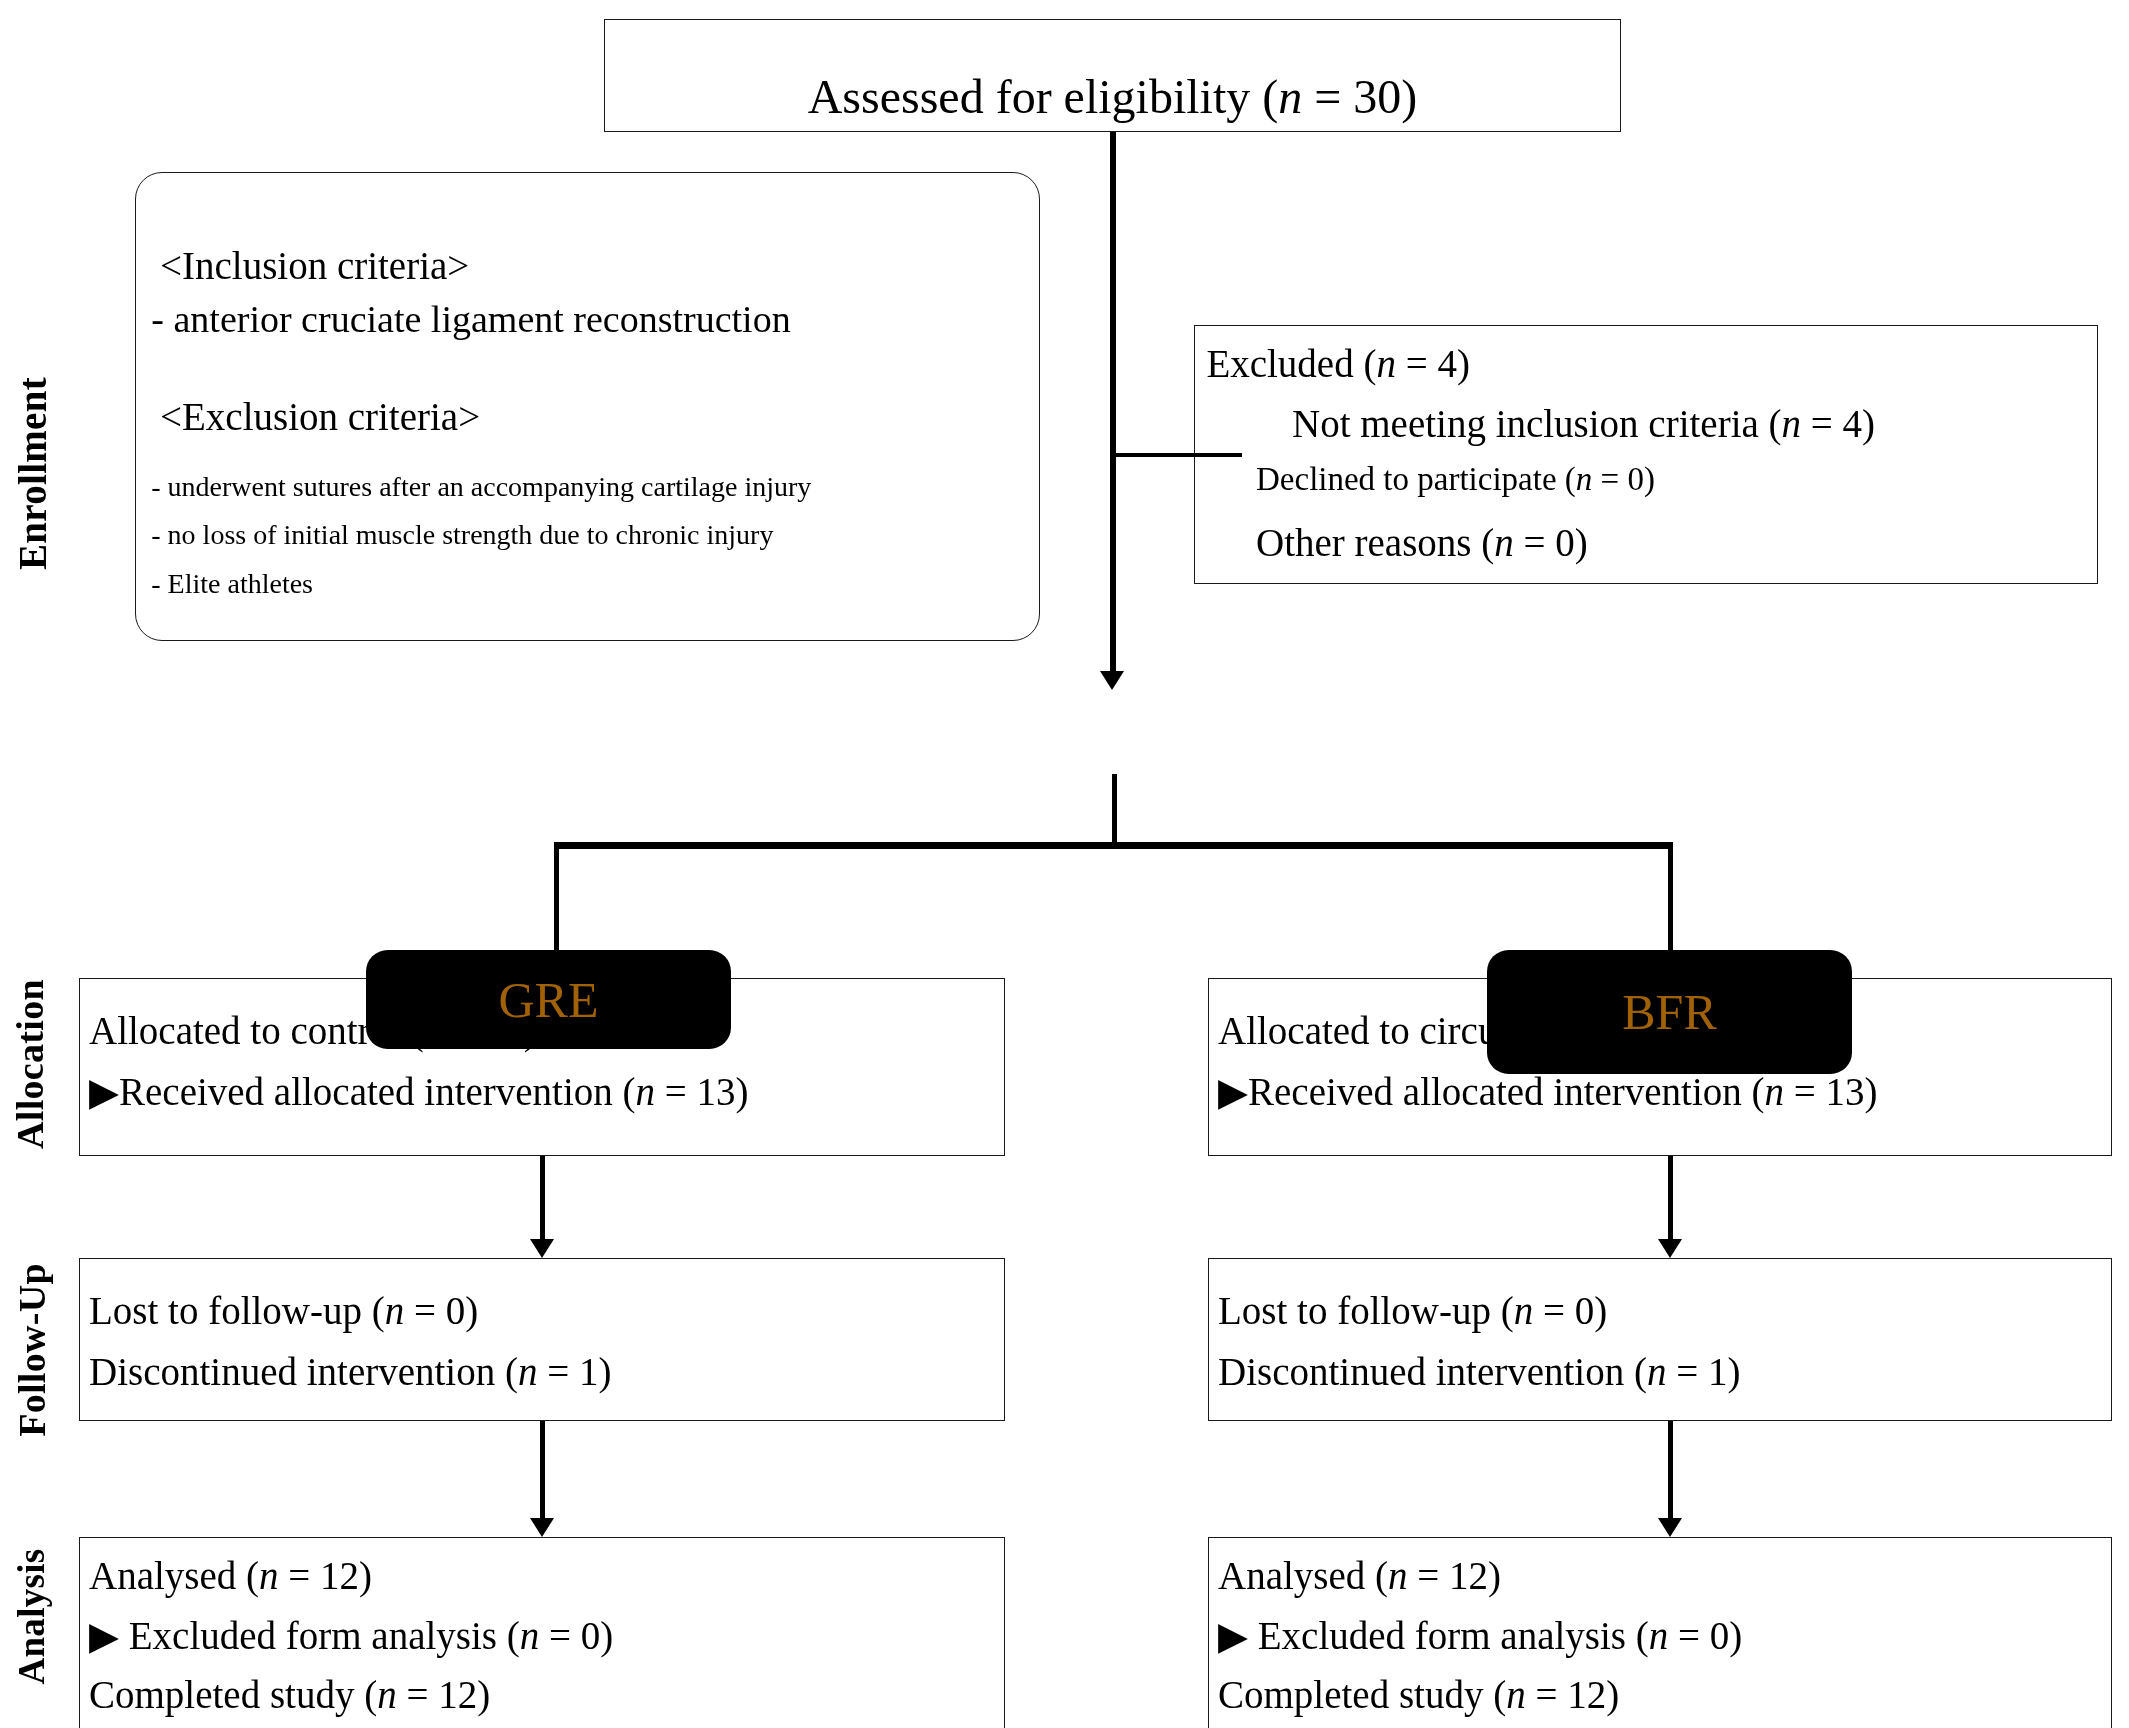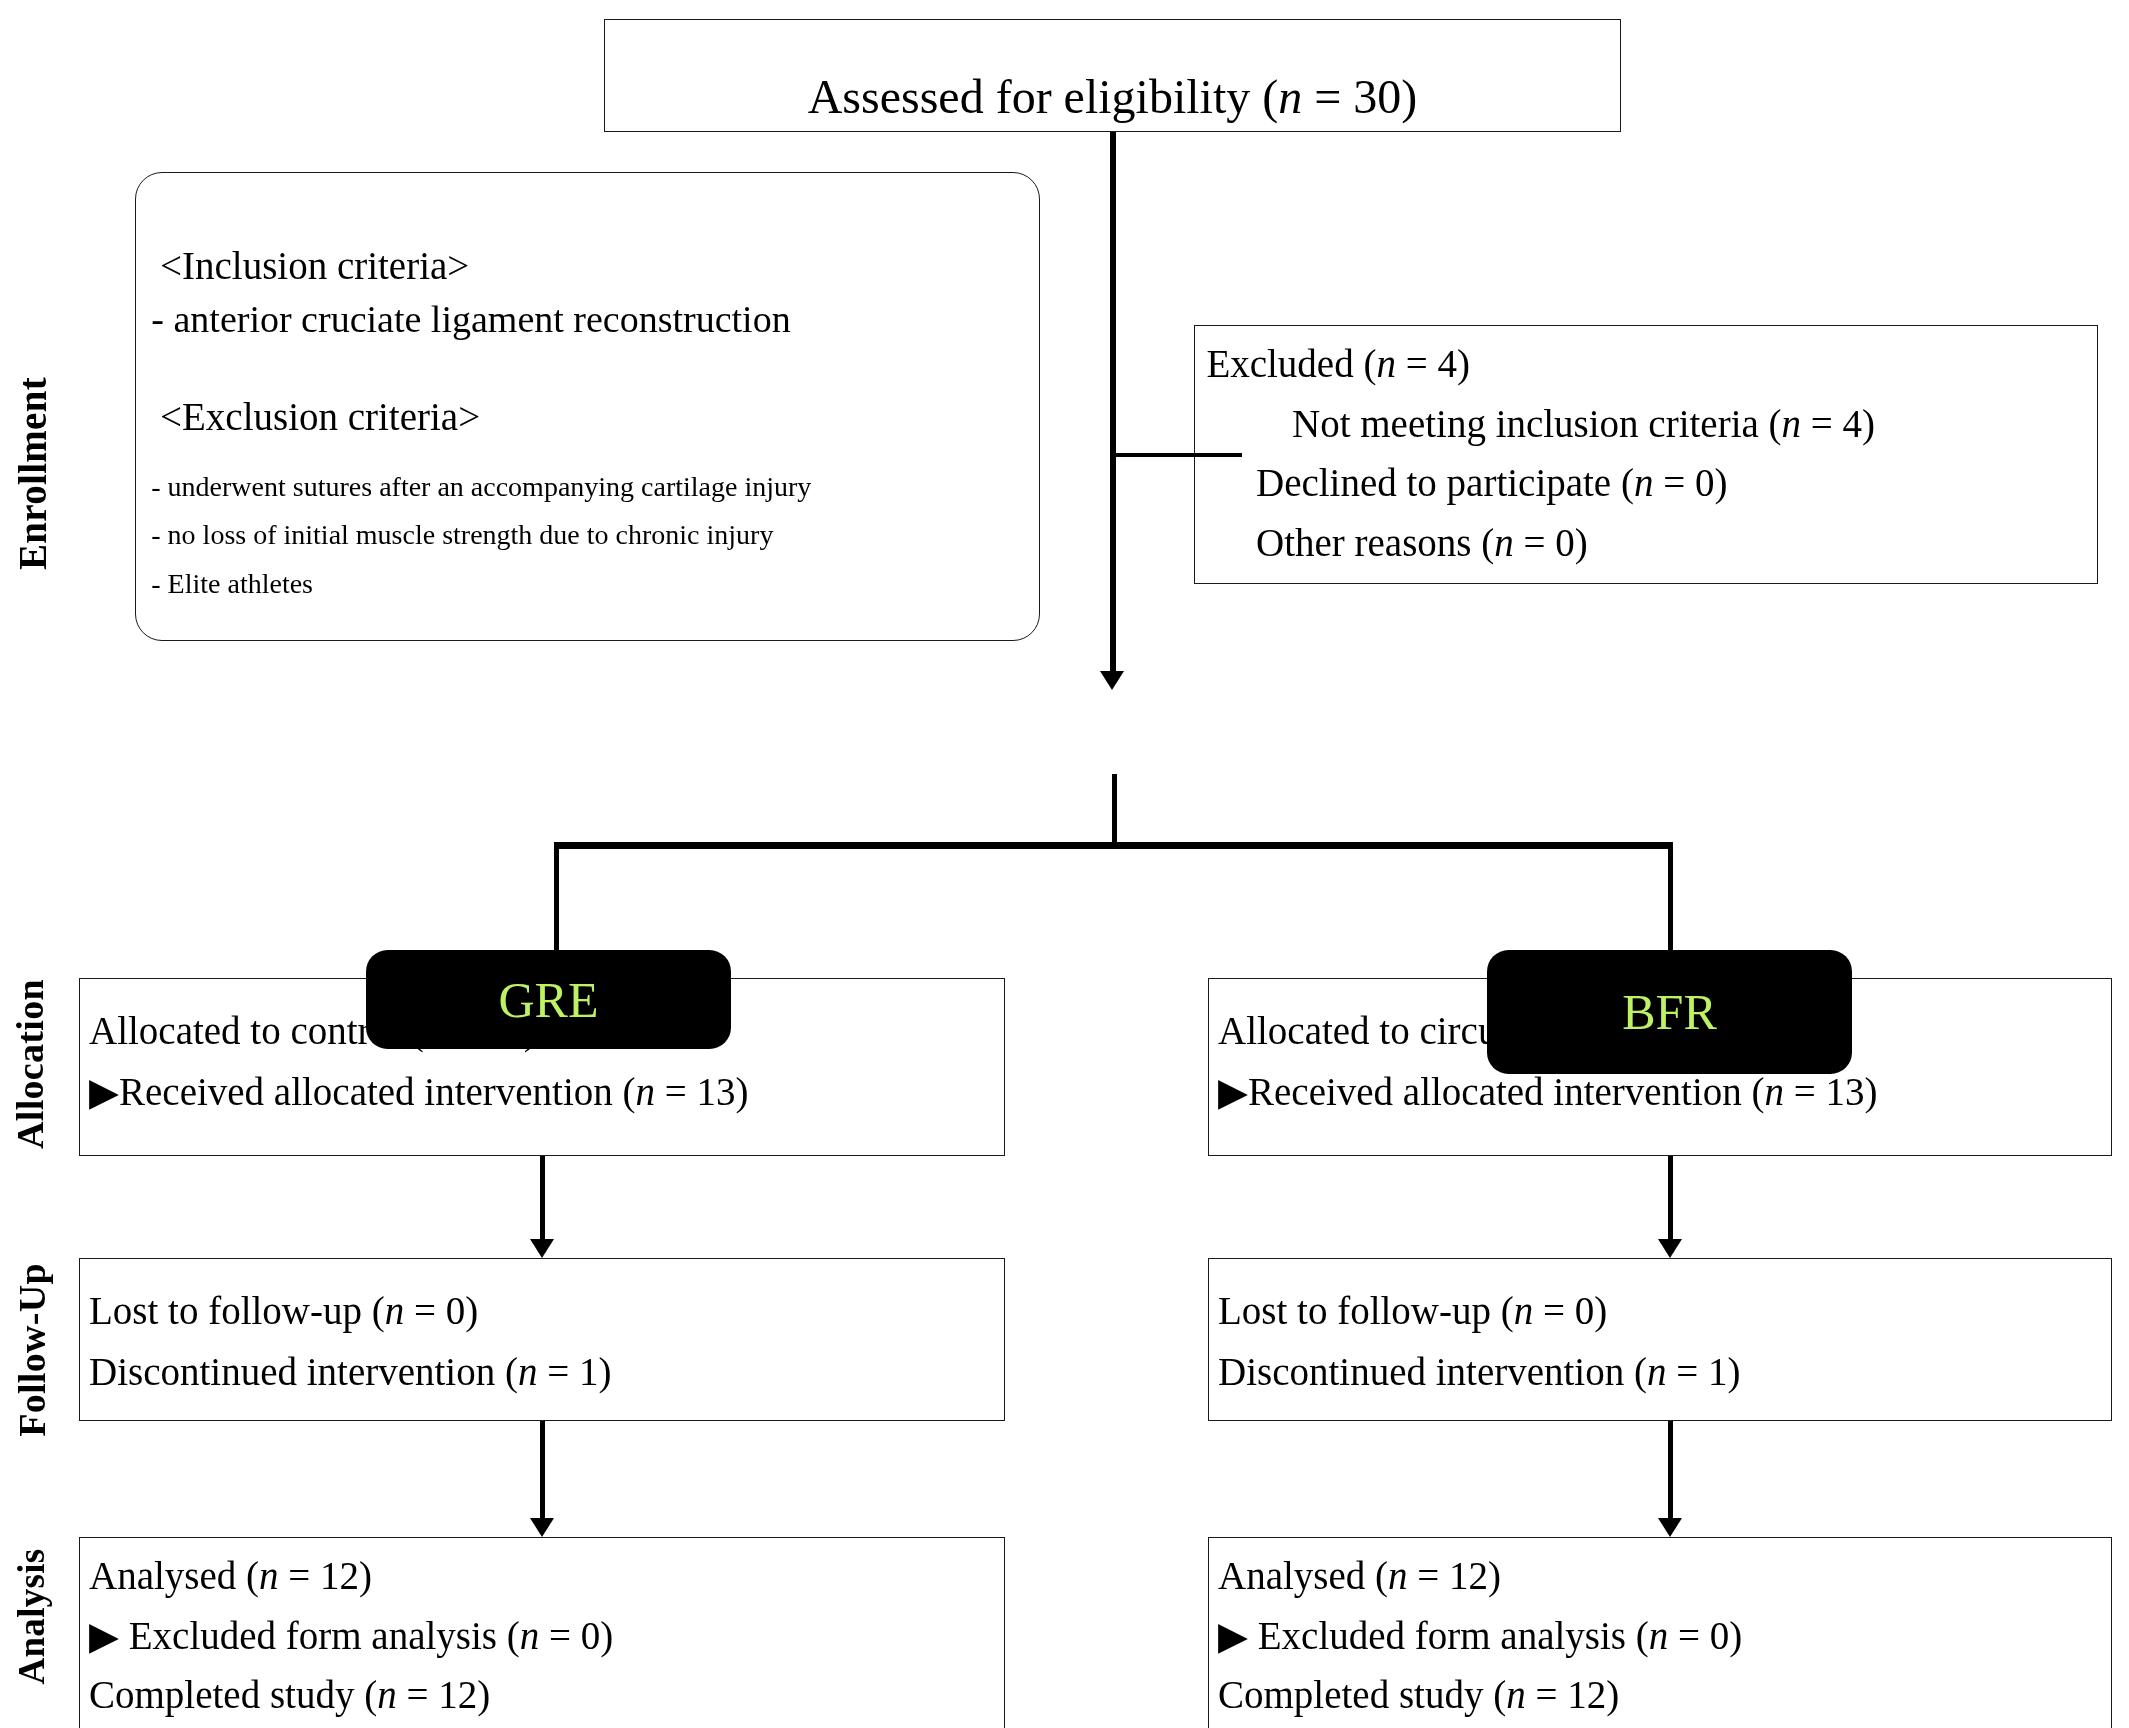--- a/index.html
+++ b/index.html
@@ -65,21 +65,21 @@
     border-left: 12px solid transparent;
     border-right: 12px solid transparent;
     border-top: 19px solid #000000;
   }
 
   
   .pill {
     position: absolute;
     background: #000000;
     border-radius: 21.6px;
-    color: #bef264;
+    color: #a16207;
     display: flex;
     align-items: center;
     justify-content: center;
     font-family: "Liberation Serif", "DejaVu Serif", serif;
     z-index: 5;
   }
 
   .tri {
     display: inline-block;
     font-family: "DejaVu Sans", sans-serif;
@@ -120,21 +120,21 @@
 
   <div class="box" style="left:1194px; top:325px; width:904px; height:259px;">
     <div class="line-txt" style="left:11.4px; top:18px; font-size:39px;">
       <span>Excluded (</span><span class="ital">n</span><span> = 4)</span>
     </div>
 
     <div class="line-txt" style="left:61px; top:78px; font-size:39px;margin-left:36px;">
       <span>Not meeting inclusion criteria (</span><span class="ital">n</span><span> = 4)</span>
     </div>
 
-    <div class="line-txt" style="left:61px; top:137px; font-size:39px;">
+    <div class="line-txt" style="left:61px; top:137px; font-size:33px;">
       <span>Declined to participate (</span><span class="ital">n</span><span> = 0)</span>
     </div>
 
     <div class="line-txt" style="left:61px; top:197px; font-size:39px;">
       <span>Other reasons (</span><span class="ital">n</span><span> = 0)</span>
     </div>
   </div>
 
   <div class="vline" style="left:1110px; top:132px; width:5.7px; height:542px;"></div>
   <div class="arrowhead" style="left:1100px; top:671px;"></div>

